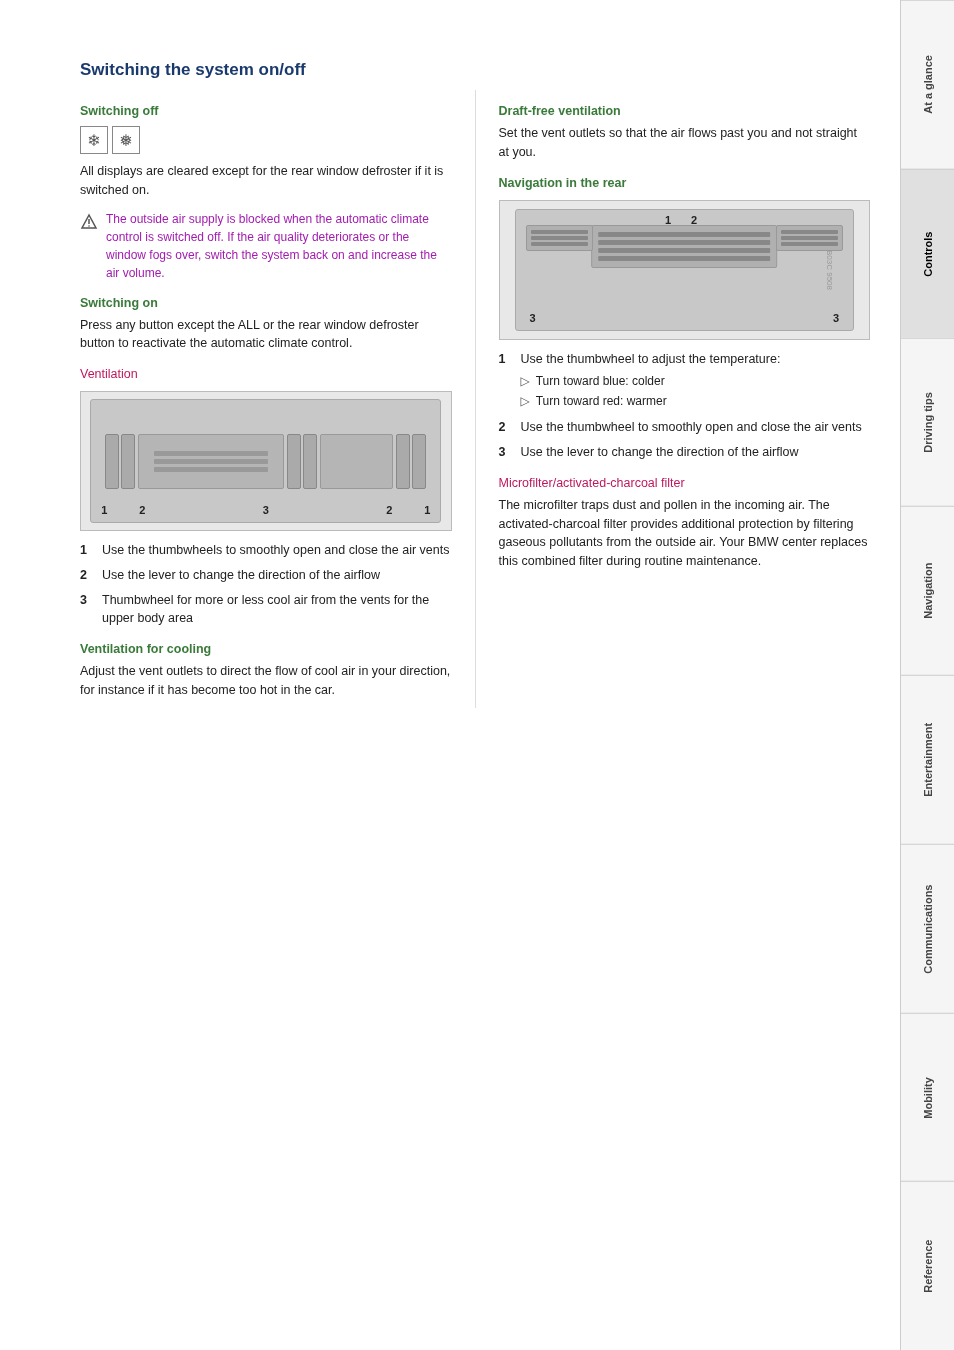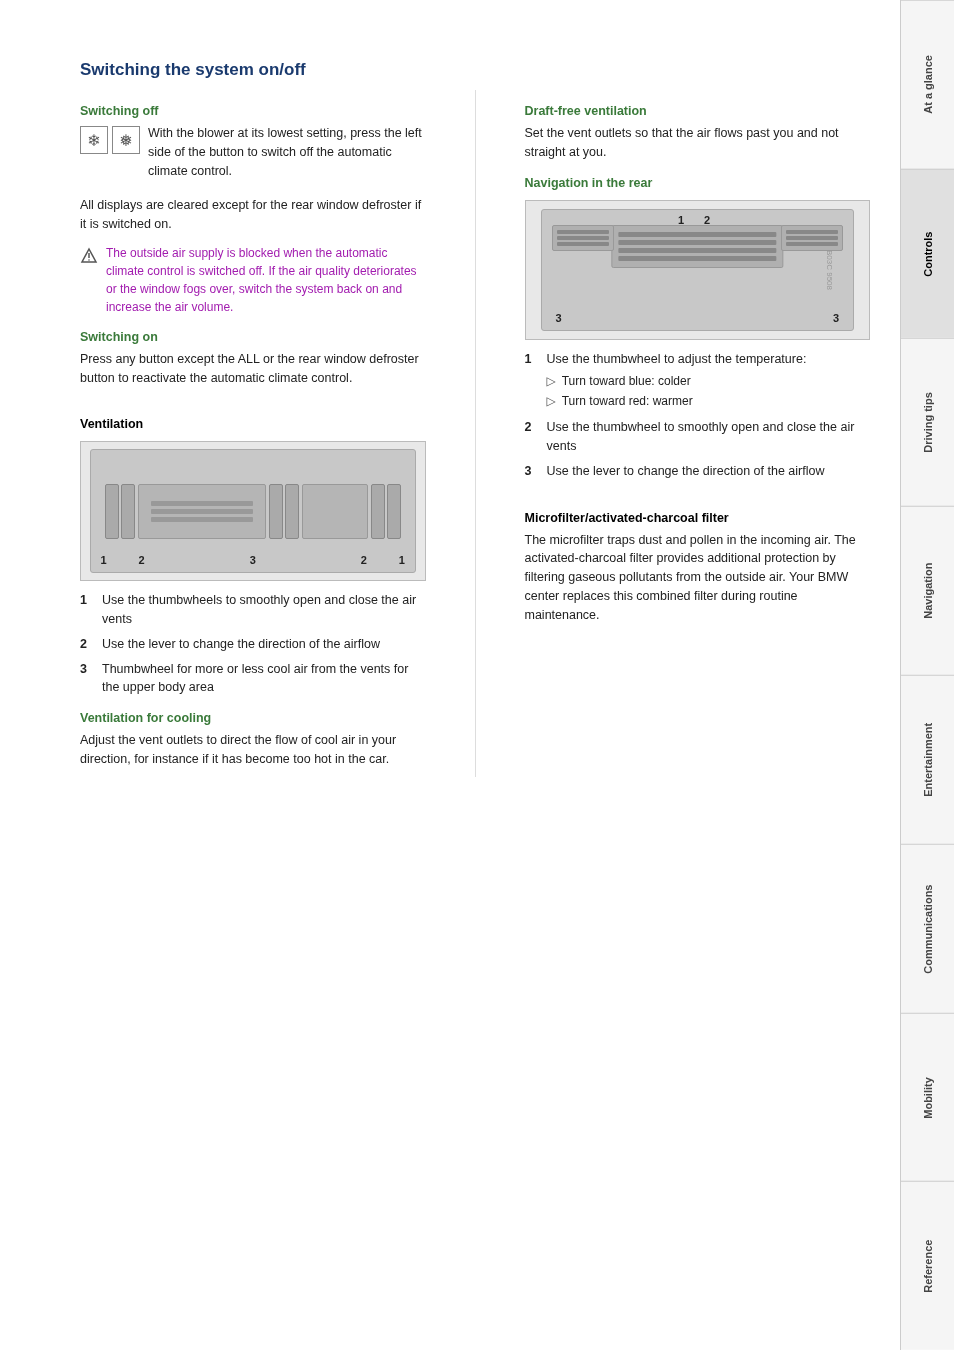--- a/index.html
+++ b/index.html
@@ -47,21 +47,21 @@
     }
 
     .sidebar-item.active {
       background: #e0e0e0;
       color: #000;
     }
 
     
     .columns {
       display: flex;
-      gap: 44px;
+      gap: 18px;
     }
 
     .col-left {
       flex: 1;
       min-width: 0;
     }
 
     .col-right {
       flex: 1;
       min-width: 0;
@@ -78,24 +78,24 @@
     .section-title-sub {
       font-size: 12.5px;
       font-weight: bold;
       color: #3a7a3a;
       margin-bottom: 6px;
       margin-top: 14px;
     }
 
     .section-title-sub-blue {
       font-size: 12.5px;
-      font-weight: bold;
-      color: #000000;
+      font-weight: normal;
+      color: #be185d;
       margin-bottom: 6px;
-      margin-top: 30px;
+      margin-top: 14px;
     }
 
     .body-text {
       font-size: 12.5px;
       line-height: 1.5;
       margin-bottom: 8px;
       color: #222;
     }
 
     
@@ -242,21 +242,20 @@
 
     <div class="col-left">
 
       <div class="section-title-sub">Switching off</div>
 
       <div class="icon-text-row">
         <div class="icon-box">
           <div class="icon-snowflake">❄</div>
           <div class="icon-snowflake">❅</div>
         </div>
-        <div class="body-text">With the blower at its lowest setting, press the left side of the button to switch off the automatic climate control.</div>
       </div>
 
       <div class="body-text">All displays are cleared except for the rear window defroster if it is switched on.</div>
 
       <div class="note-box">
         <svg class="triangle-icon" viewBox="0 0 18 18">
           <polygon points="2,16 16,16 9,3" fill="none" stroke="#555" stroke-width="1.5"></polygon>
           <line x1="9" y1="7" x2="9" y2="12" stroke="#555" stroke-width="1.5"></line>
           <circle cx="9" cy="14" r="0.8" fill="#555"></circle>
         </svg>

